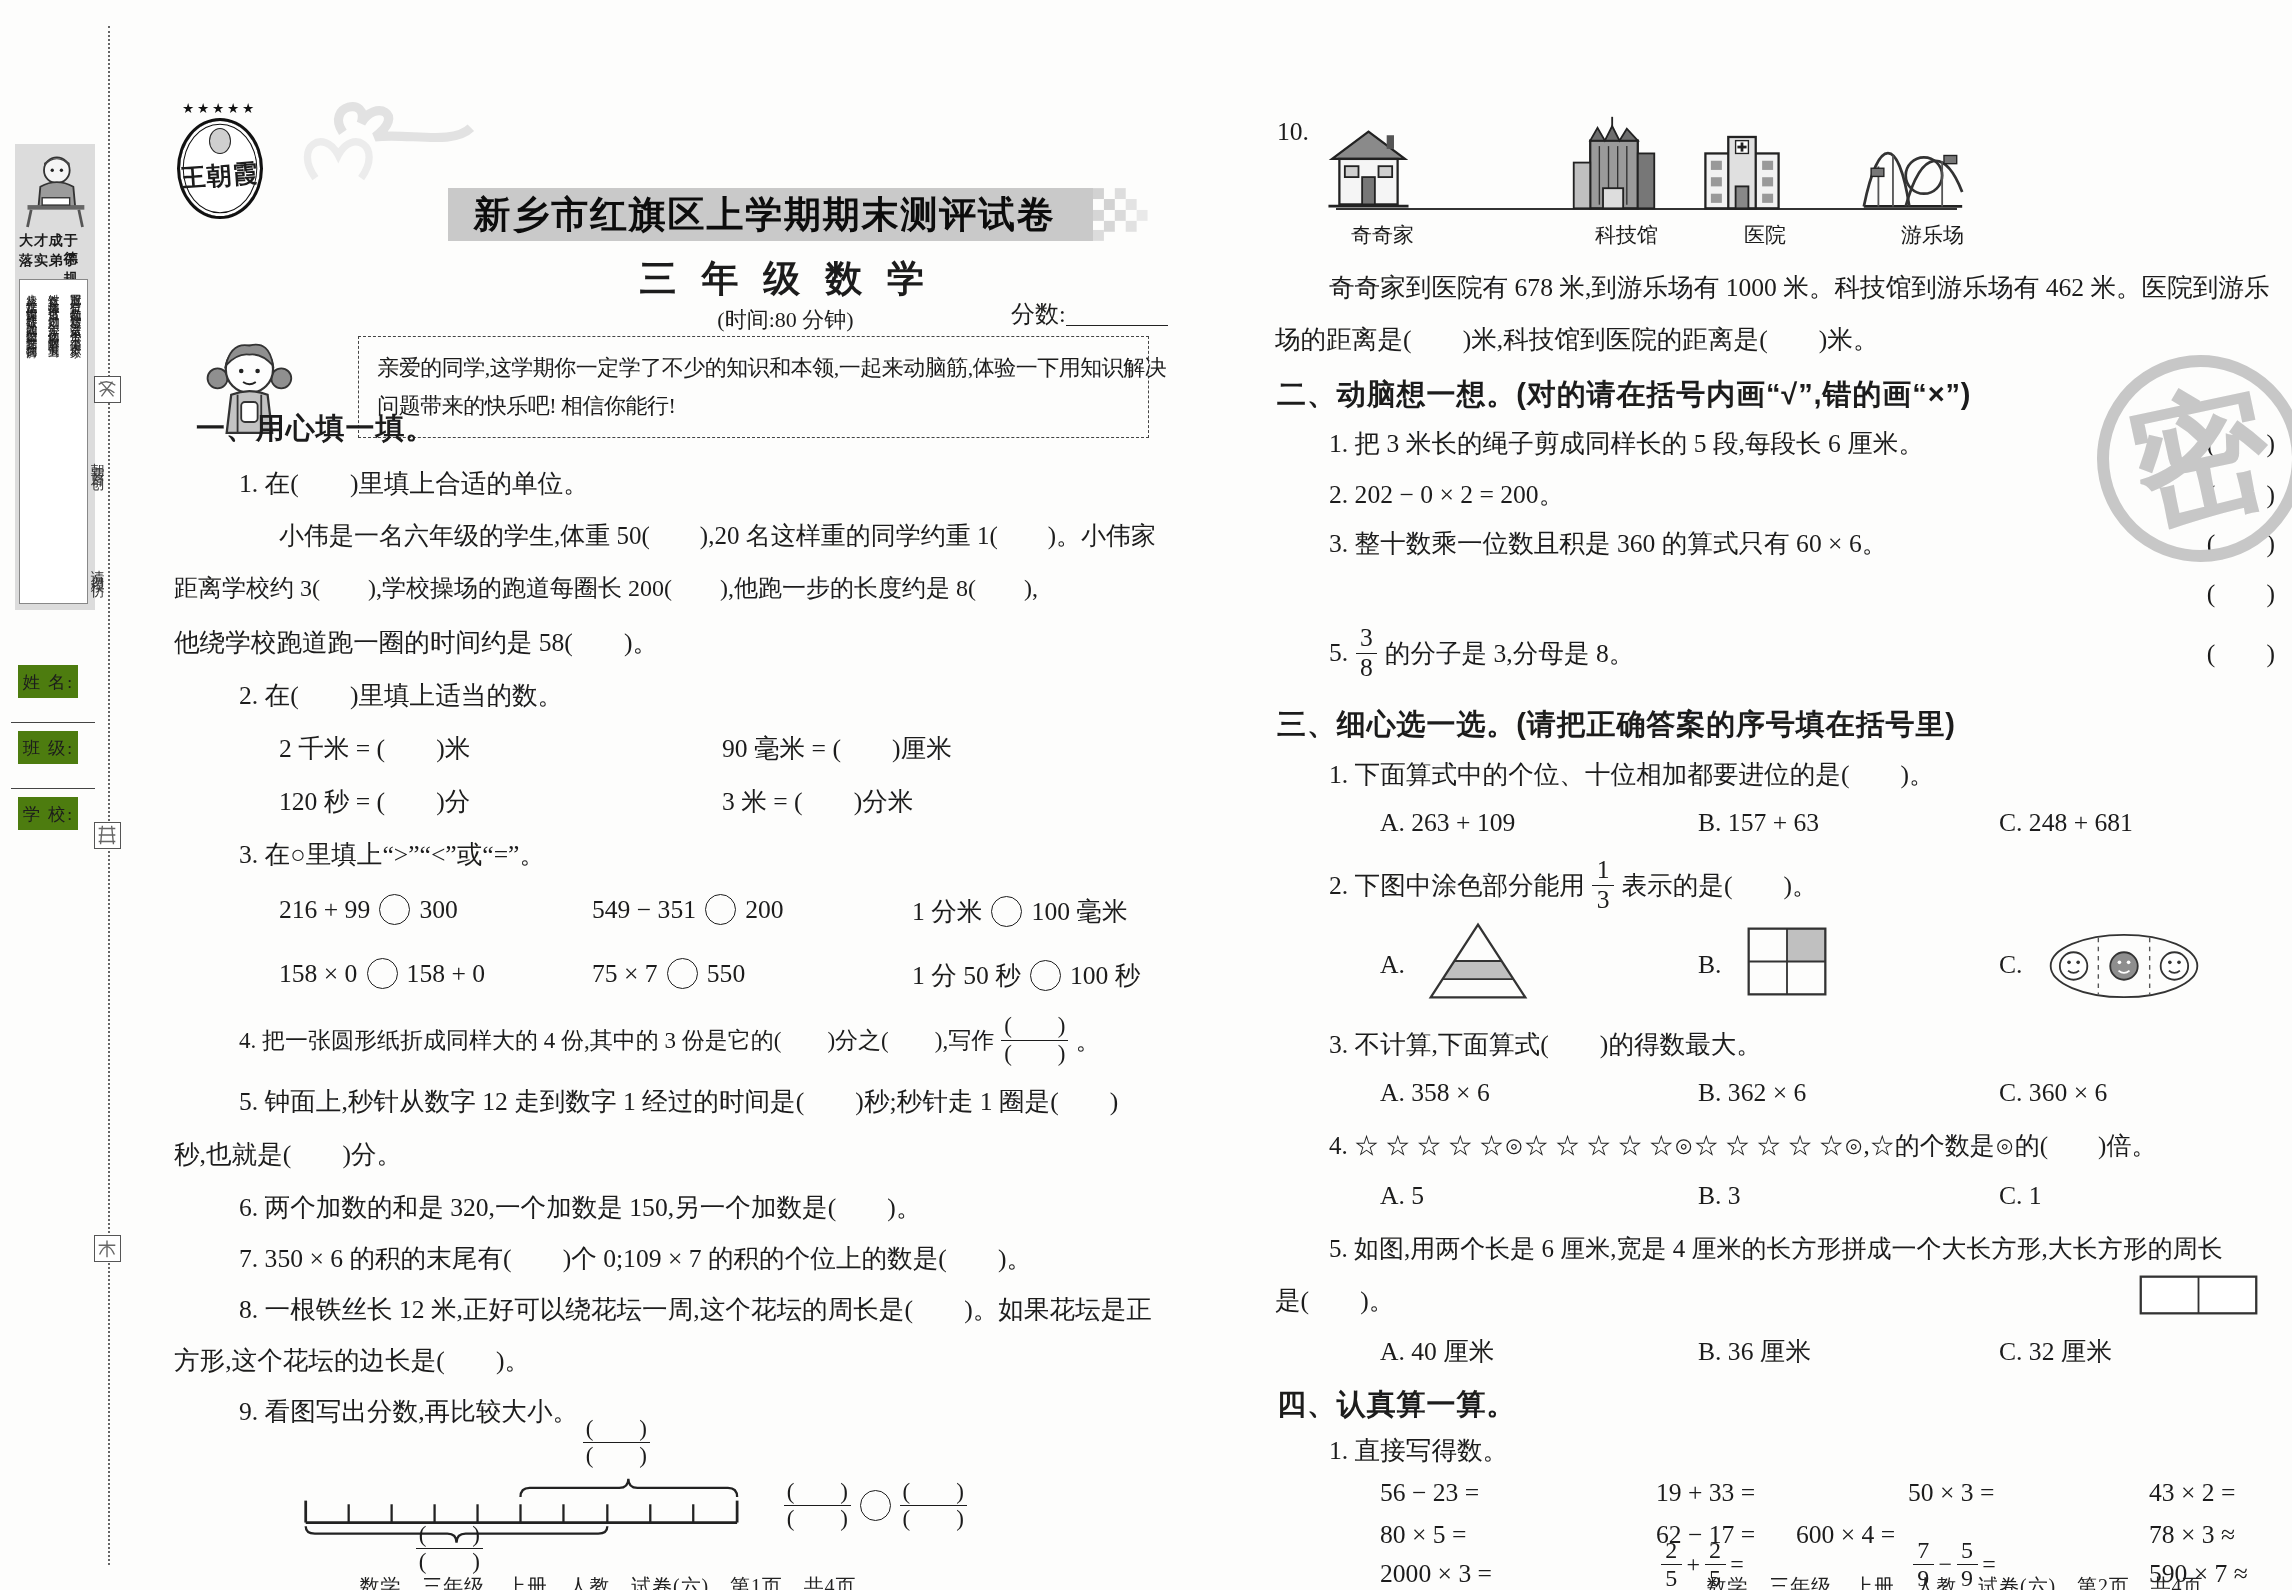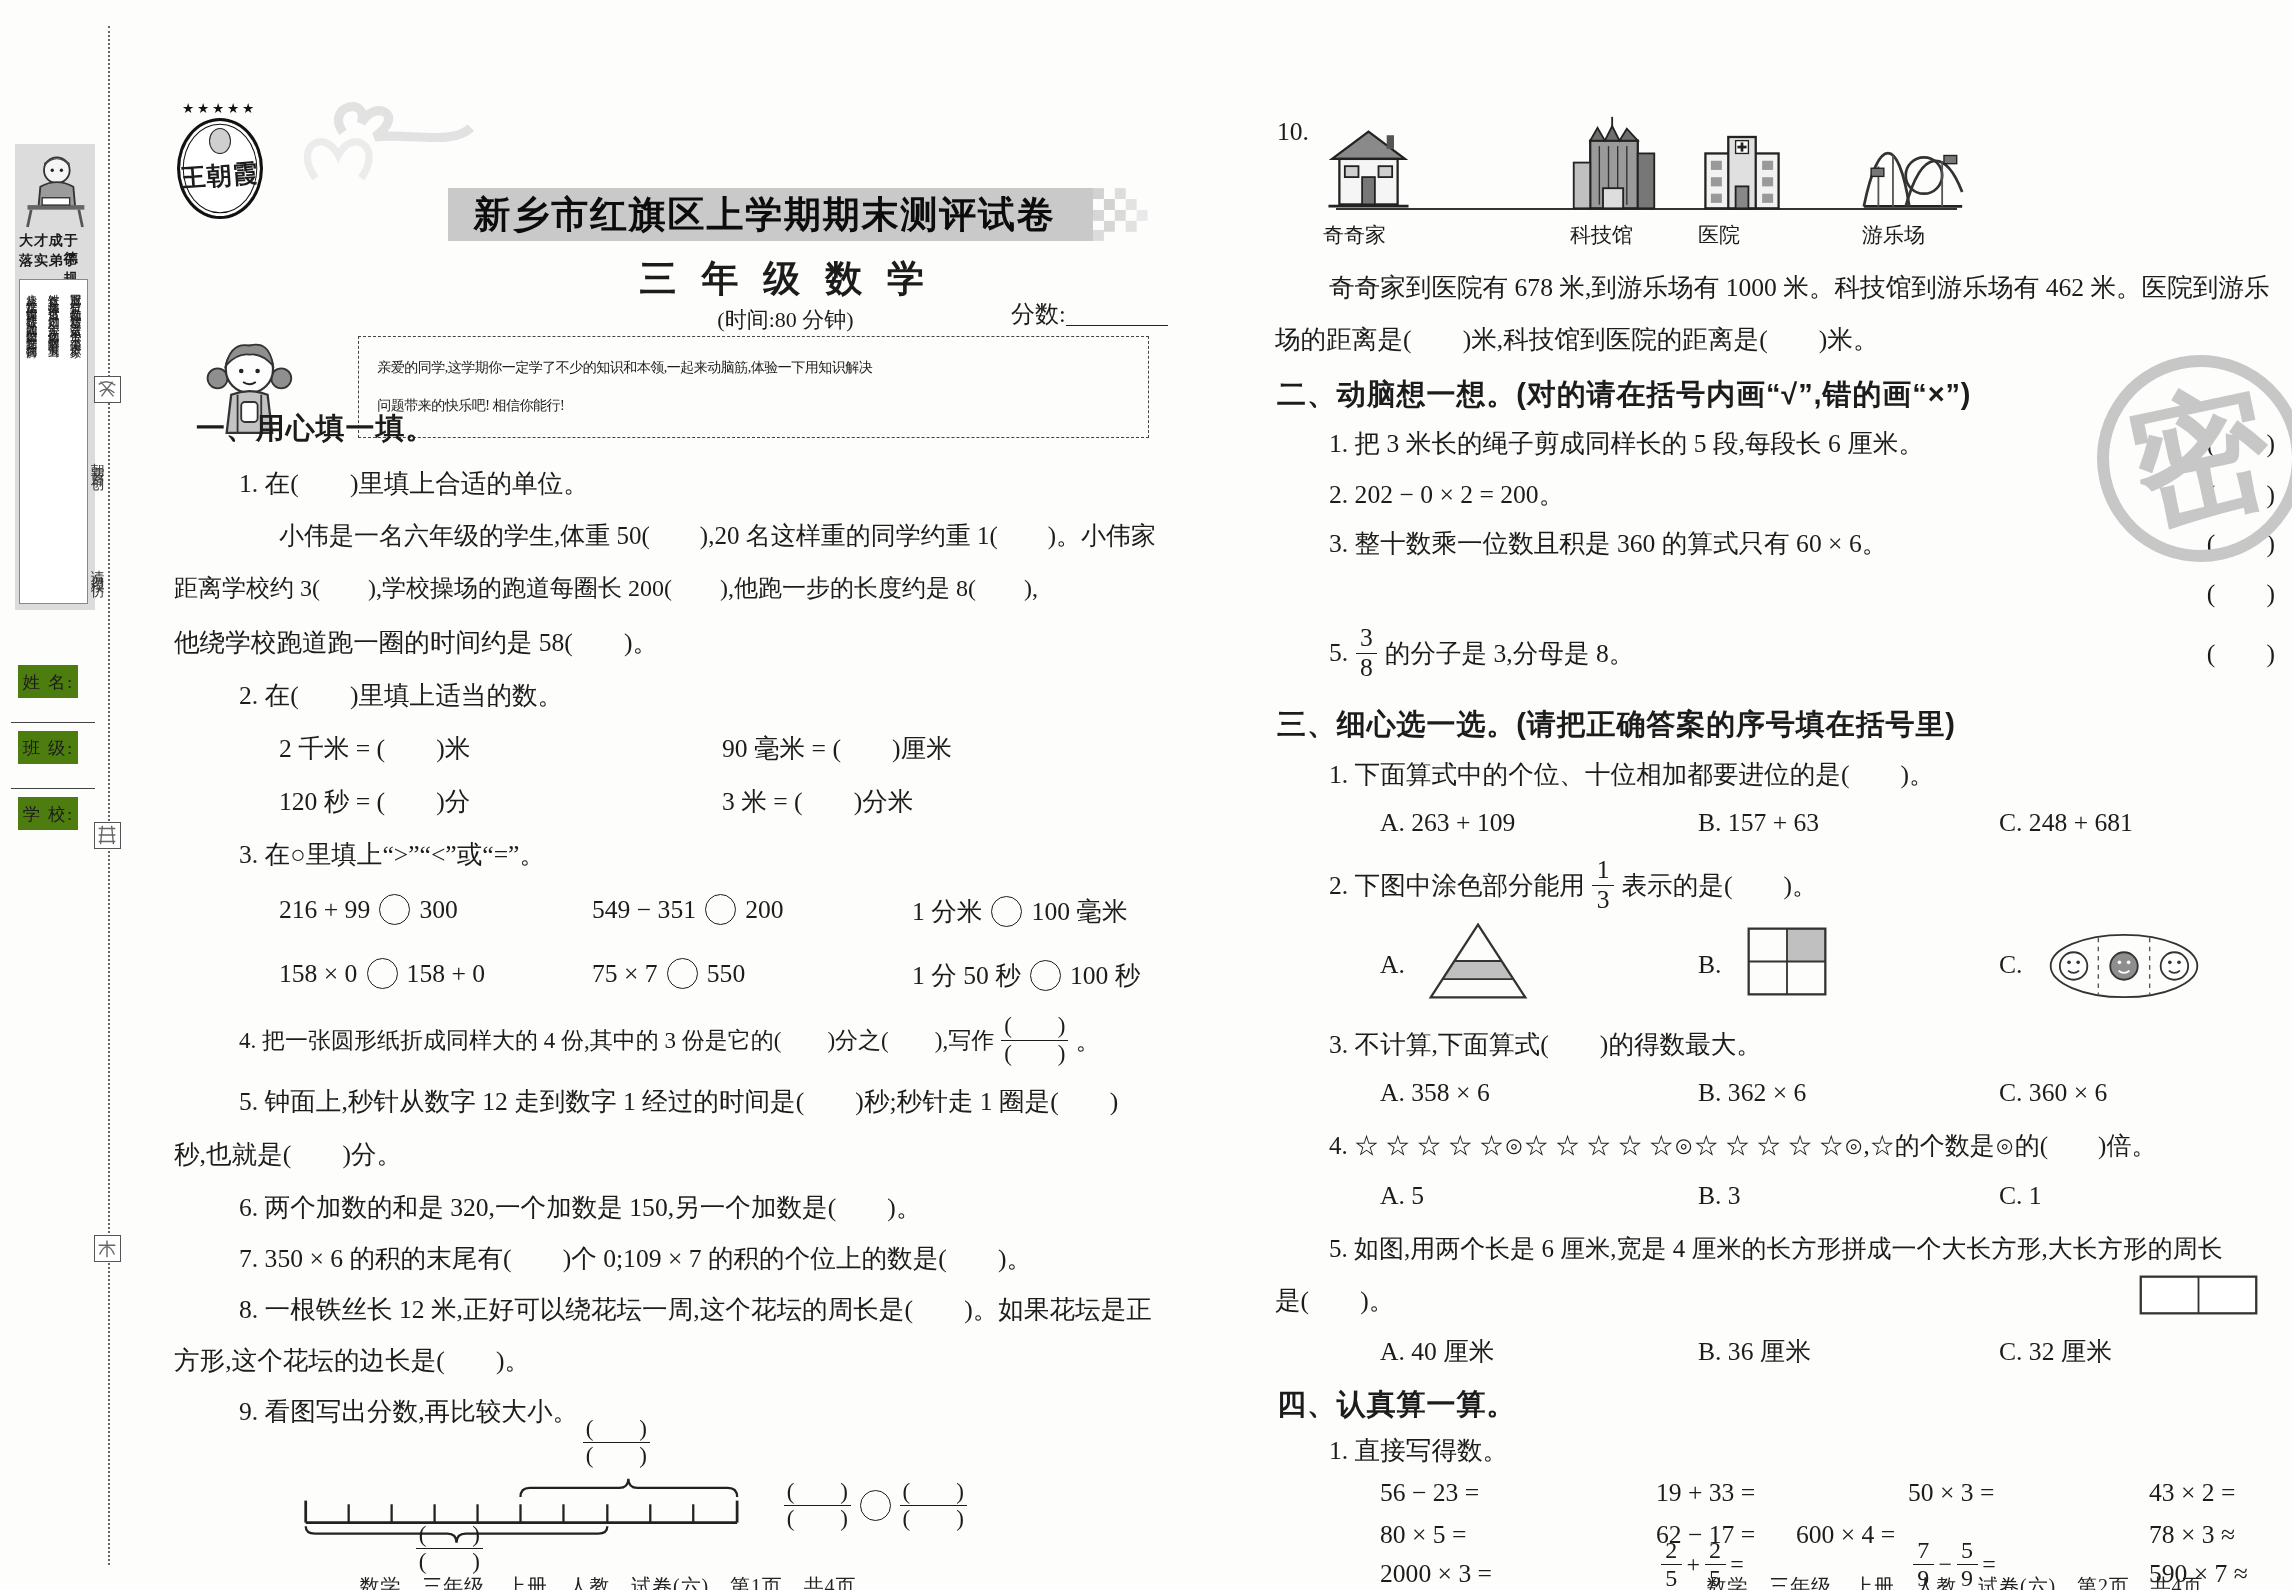--- a/index.html
+++ b/index.html
@@ -40,33 +40,33 @@
           display:flex;align-items:center;padding-left:25.6px;box-sizing:border-box;}
   .banner-title{font-family:"Liberation Sans",sans-serif;font-weight:bold;font-size:37px;letter-spacing:1.8px;color:#0c0c0c;white-space:nowrap;}
   .checker{position:absolute;left:1093px;top:188px;}
   .grade{position:absolute;left:548px;top:254px;width:475px;text-align:center;font-family:"Liberation Sans",sans-serif;
          font-weight:bold;font-size:37px;letter-spacing:7.3px;white-space:nowrap;}
   .timenote{position:absolute;left:548px;top:305px;width:475px;text-align:center;font-size:22px;white-space:nowrap;}
   .score{position:absolute;left:1011px;top:298px;font-size:24px;white-space:nowrap;}
   .score .blank{display:inline-block;width:102px;border-bottom:1.8px solid #222;height:24px;vertical-align:-3.7px;}
   .introbox{position:absolute;left:358px;top:336px;width:791px;height:102px;border:1.8px dashed #444;
             box-sizing:border-box;padding:12px 18.3px;}
-  .introbox div{font-size:14px;letter-spacing:-0.5px;line-height:38px;white-space:nowrap;}
+  .introbox div{font-size:22px;letter-spacing:-0.5px;line-height:38px;white-space:nowrap;}
   
   .frac{display:inline-flex;flex-direction:column;align-items:center;line-height:1.12;vertical-align:middle;margin:0 7.3px;}
   .frac .fn{border-bottom:1.8px solid #1c1c1c;padding:0 4.6px;}
   .bfrac{display:inline-flex;flex-direction:column;align-items:center;line-height:1.15;font-size:23px;}
   .bfrac .fn{border-bottom:1.8px solid #1c1c1c;padding:0 2.7px;}
   .cmp{display:inline-block;width:31px;height:31px;border:1.8px solid #1c1c1c;border-radius:50%;
        vertical-align:-7.3px;margin:0 9.1px;box-sizing:border-box;}
   .flexln{position:absolute;display:flex;align-items:center;white-space:nowrap;font-size:25.6px;}
   
   .arow{position:absolute;left:1329px;width:946px;display:flex;align-items:center;white-space:nowrap;font-size:25.6px;}
   .arow .paren{margin-left:auto;}
-  .plabel{position:absolute;text-align:left;font-size:21px;white-space:nowrap;}
+  .plabel{position:absolute;text-align:right;font-size:21px;white-space:nowrap;}
   .footer{position:absolute;font-size:20px;letter-spacing:0.9px;text-align:center;white-space:nowrap;color:#222;}
   .wm{position:absolute;left:2097px;top:355px;width:207px;height:207px;border:12px solid #c7c7c7;border-radius:50%;
       box-sizing:border-box;display:flex;align-items:center;justify-content:center;
       font-size:137px;font-weight:bold;color:#c7c7c7;transform:rotate(-12deg);}
 </style>
 </head>
 <body>
 
 <div id="canvas">
 

